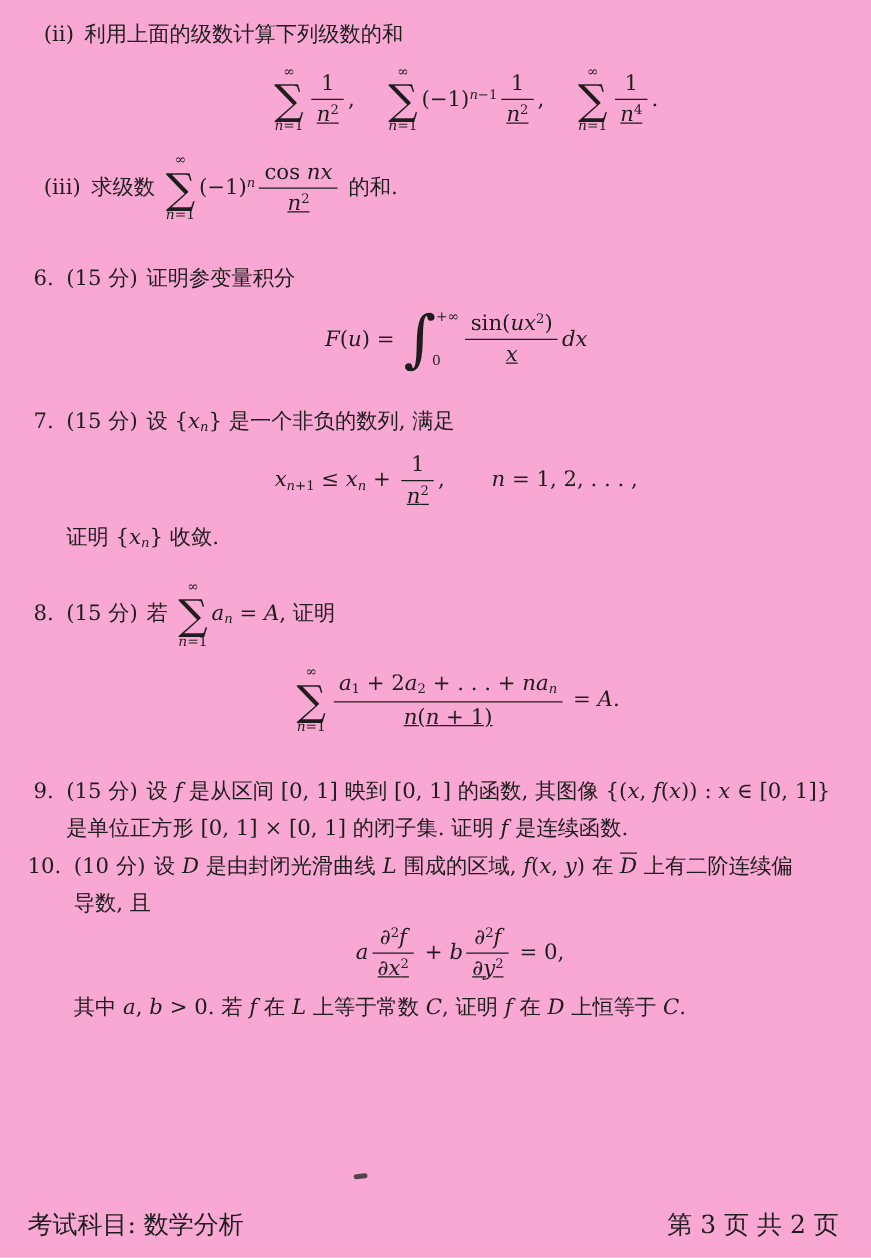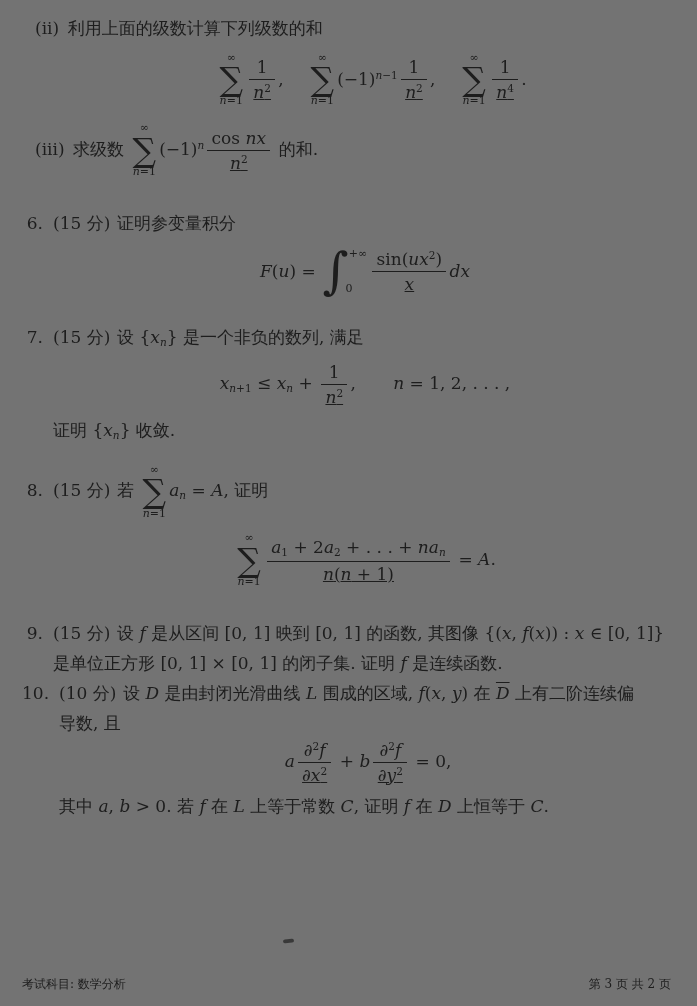--- a/index.html
+++ b/index.html
@@ -1,18 +1,18 @@
 <!DOCTYPE html>
 <html><head>
 <meta charset="utf-8">
 <style>
   html,body { margin:0; padding:0; background:#e9e9e9; }
   .page {
     position:relative; width:697px; height:1006px; margin:0 auto;
-    background:#737373; color:#1d1d1d; overflow:hidden; box-sizing:border-box;
+    background:#f9a8d4; color:#1d1d1d; overflow:hidden; box-sizing:border-box;
     padding:16px 20px 0 22px;
     font-family:"DejaVu Serif","DejaVu Sans",serif; font-size:17px;
   }
   .tr { font-style:normal; }
   .ti { font-style:italic; }
   sup,sub { font-size:0.62em; }
   sup { vertical-align:0.55em; }
   sub { vertical-align:-0.25em; }
 
   .frac { display:inline-block; vertical-align:middle; text-align:center; margin:0 0.18em; line-height:1.3; }
@@ -37,21 +37,21 @@
   .pts { margin-right:0.4em;text-align:right; }
 
   .qrow { display:flex; align-items:baseline; }
   .qnum { flex:0 0 21px; text-align:right; margin-right:10px; }
   .qtext { flex:1; line-height:1.76; }
   .tline { line-height:1.76; }
 
   .disp { text-align:center; line-height:1.3; }
   .disp.shift { padding-left:44px; }
 
-  .footer { position:absolute; left:22px; right:26px; bottom:13px; display:flex; justify-content:space-between; font-size:12px; }
+  .footer { position:absolute; left:22px; right:26px; bottom:13px; display:flex; justify-content:space-between; font-size:20px; }
   .speck { position:absolute; left:283px; top:939px; width:11px; height:4px; background:#2a2a2a; border-radius:2px; transform:rotate(-6deg); opacity:0.8; }
 </style>
 </head>
 <body>
 
 <div class="page">
 
   <div class="row2">
     <span class="lbl">(ii)</span><span>利用上面的级数计算下列级数的和</span>
   </div>

